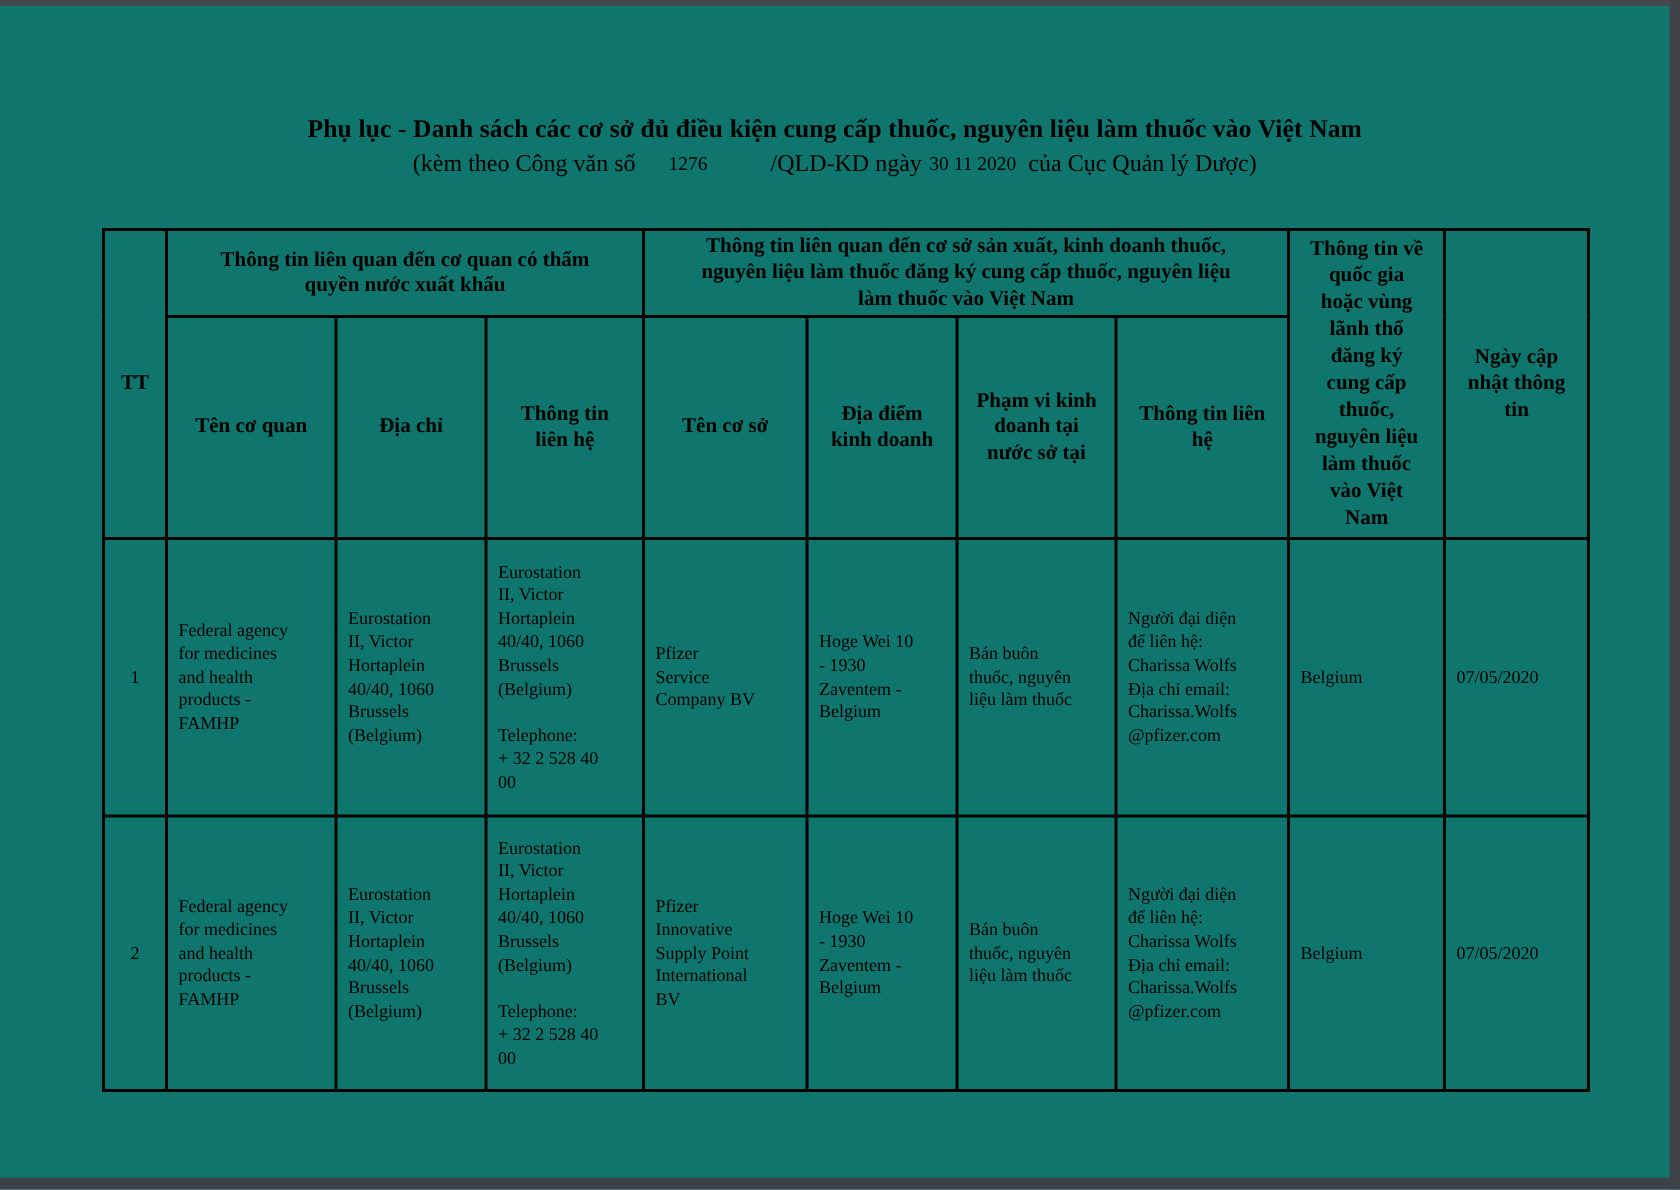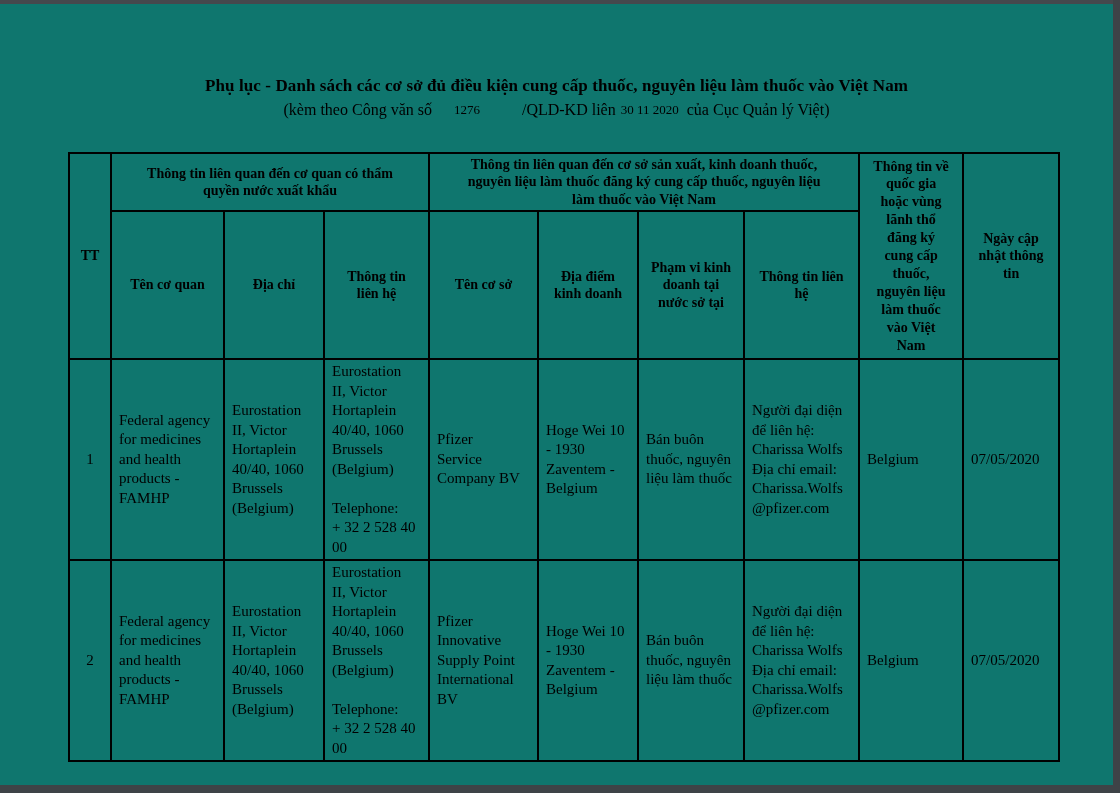--- a/index.html
+++ b/index.html
@@ -58,21 +58,21 @@
   .reg-table th {
     font-weight: bold;
     font-size: 14px;
     text-align: center;
     line-height: 1.24;
     padding: 2px 3px;
     white-space: pre-line;
   }
   .reg-table th.c-country { line-height: 1.28; font-family: Liberation Serif, serif; }
   .reg-table td {
-    font-size: 15px;
+    font-size: 12px;
     line-height: 1.3;
     padding: 2px 7px;
     text-align: left;
     white-space: pre-line;
   }
   .reg-table td.c-tt { text-align: center; padding: 2px 2px; }
   tr.hrowA { height: 55px; }
   tr.hrowB { height: 148px; }
   tr.drow1 { height: 185px; }
   tr.drow2 { height: 183px; }
@@ -81,21 +81,21 @@
 <body>
 
 <div class="page">
   <div class="edge-top"></div>
   <div class="edge-right"></div>
   <div class="edge-bottom"></div>
 
   <div class="content">
     <div class="doc-title">Phụ lục - Danh sách các cơ sở đủ điều kiện cung cấp thuốc, nguyên liệu làm thuốc vào Việt Nam</div>
 
-    <div class="doc-subtitle"><span class="it">(kèm theo Công văn số</span><span class="num doc-number">1276</span><span class="it">/QLD-KD liên</span><span class="num doc-date">30 11 2020</span><span class="it">của Cục Quản lý Việt)</span></div>
+    <div class="doc-subtitle"><span class="it">(kèm theo Công văn số</span><span class="num doc-number">1276</span><span class="it">/QLD-KD ngày</span><span class="num doc-date">30 11 2020</span><span class="it">của Cục Quản lý Dược)</span></div>
 
     <table class="reg-table">
       <colgroup>
         <col style="width:42px">
           <col style="width:113px">
           <col style="width:100px">
           <col style="width:105px">
         <col style="width:109px">
           <col style="width:100px">
           <col style="width:106px">

